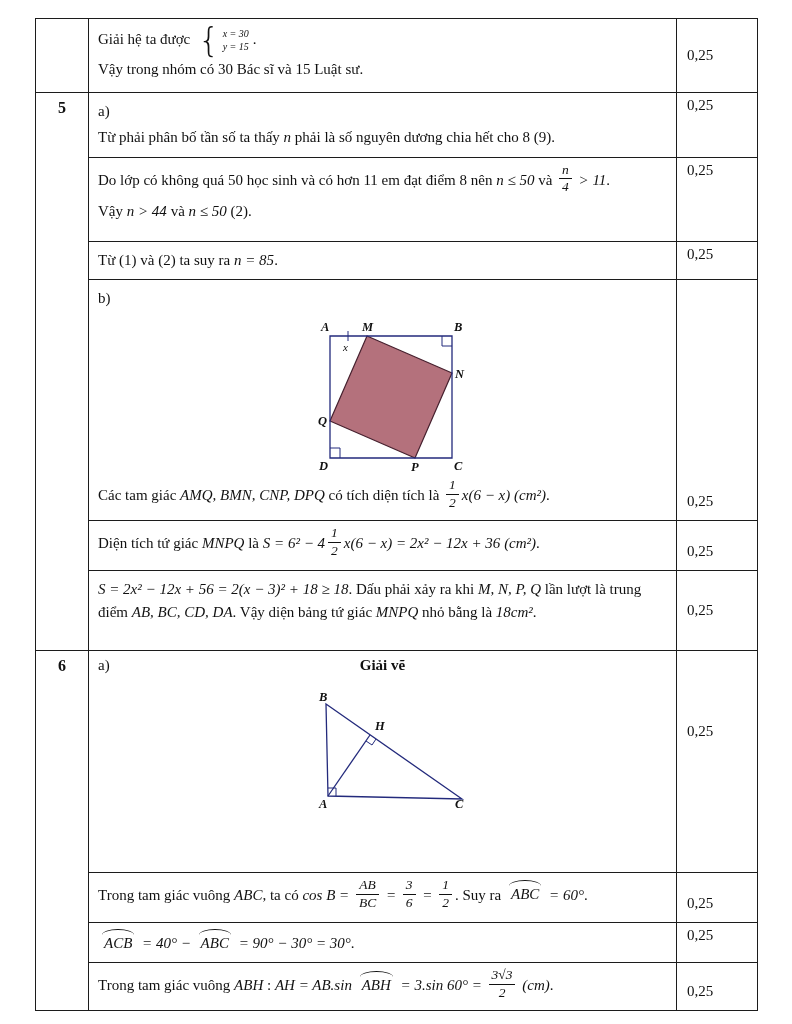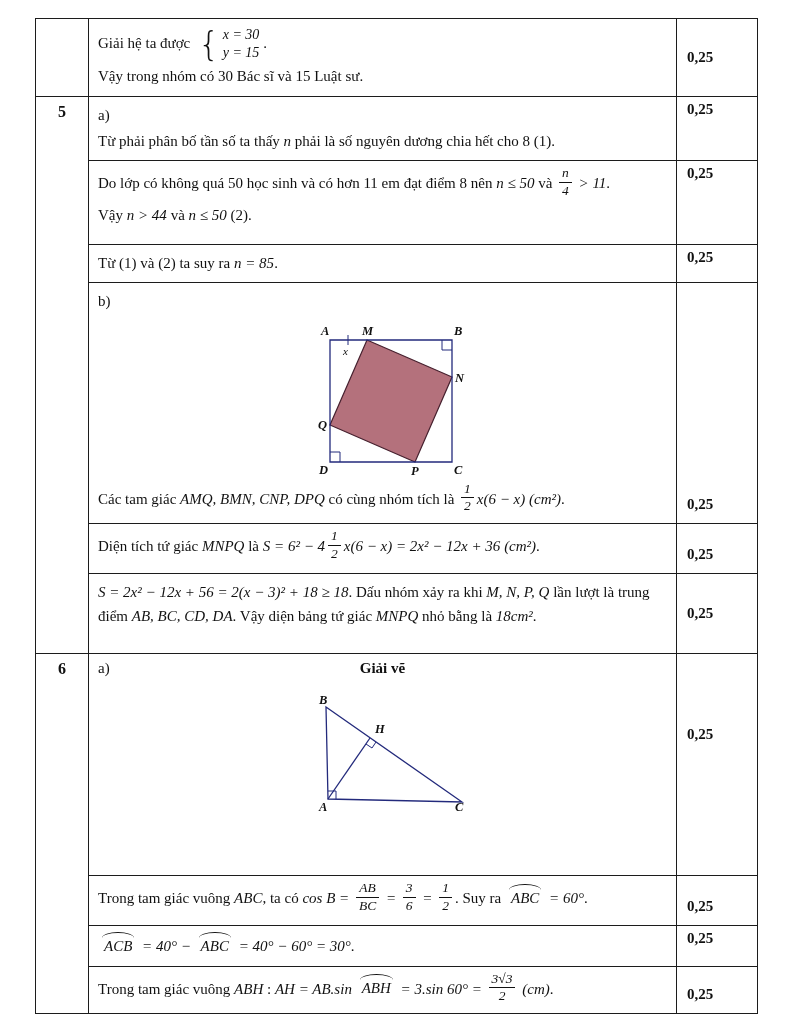--- a/index.html
+++ b/index.html
@@ -3,39 +3,39 @@
 <meta charset="utf-8">
 <style>
   html,body{margin:0;padding:0;background:#e8e8e8;}
   .page{width:792px;height:1024px;background:#ffffff;box-sizing:border-box;
         padding:18px 0 0 35px;font-family:"Liberation Serif",serif;
         font-size:15px;color:#111;}
   table.grid{border-collapse:collapse;width:722px;table-layout:fixed;}
   col.c-num{width:53px}col.c-body{width:588px}col.c-pts{width:81px}
   td{border:1px solid #1c1c1c;vertical-align:top;padding:4px 9px;box-sizing:border-box;}
   td.num{text-align:center;font-weight:bold;padding-top:6px;font-size:16px;}
-  td.pts{padding-left:10px;font-weight:bold;}
+  td.pts{padding-left:10px;}
   .pts-top{vertical-align:top;}
   .pts-mid{vertical-align:middle;}
   .pts-bot{vertical-align:bottom;padding-bottom:10px;}
   .pts-r8{vertical-align:top;padding-top:72px;}
   tr.r1{height:74px}tr.r2{height:46px}tr.r3{height:84px}tr.r4{height:38px}
   tr.r5{height:230px}tr.r6{height:50px}tr.r7{height:80px}tr.r8{height:222px}
   tr.r9{height:50px}tr.r10{height:32px}tr.r11{height:47px}
   .line{margin:3px 0;line-height:1.55;}
   .m{font-style:italic;}
   .frac{display:inline-flex;flex-direction:column;align-items:center;
         vertical-align:middle;line-height:1.1;font-style:italic;font-size:13.5px;
         margin:0 3px;position:relative;top:-2px;}
   .frac .fnum{padding:0 3px 1px;border-bottom:1px solid #111;}
   .frac .fden{padding:1px 3px 0;}
   .sys{display:inline-flex;align-items:center;vertical-align:middle;margin:0 4px;}
   .sys .brace{font-family:"DejaVu Sans",sans-serif;font-size:34px;font-weight:300;
         line-height:0.85;margin-right:3px;color:#111;}
-  .sys .sys-lines{display:inline-flex;flex-direction:column;line-height:1.3;font-size:14px;}
+  .sys .sys-lines{display:inline-flex;flex-direction:column;line-height:1.3;font-size:10px;}
   .hat{font-style:italic;position:relative;display:inline-block;padding:2px 4px 0;margin:0 2px;}
   .hat::before{content:"";position:absolute;left:2px;right:2px;top:-1px;height:5px;
         border-top:1.3px solid #111;border-radius:50% 50% 0 0 / 100% 100% 0 0;}
   .title-line{position:relative;text-align:center;font-weight:bold;margin:2px 0;}
   .title-line .side-label{position:absolute;left:0;top:0;font-weight:normal;}
   .fig-wrap{text-align:center;}
   .fig1-wrap{margin:8px auto 2px;}
   .fig2-wrap{margin:16px auto 0;}
   svg .outline{fill:none;stroke:#232a7c;stroke-width:1.3;}
   svg .quad{stroke:#46202e;stroke-width:1.2;}
@@ -75,21 +75,21 @@
   <td class="pts pts-mid"><span>0,25</span></td>
 </tr>
 
 <tr class="r2">
   <td class="num" rowspan="6">5</td>
   <td class="body">
     <div class="line">a)</div>
     <div class="line">
       <span class="t">Từ phải phân bố tần số ta thấy</span>
       <span class="m">n</span>
-      <span class="t">phải là số nguyên dương chia hết cho 8 (1).</span>
+      <span class="t">phải là số nguyên dương chia hết cho 8 (9).</span>
     </div>
   </td>
   <td class="pts pts-top"><span>0,25</span></td>
 </tr>
 
 <tr class="r3">
   <td class="body">
     <div class="line">
       <span class="t">Do lớp có không quá 50 học sinh và có hơn 11 em đạt điểm 8 nên</span>
       <span class="m">n ≤ 50</span>
@@ -138,21 +138,21 @@
         <text class="fig-label" x="155" y="60">N</text>
         <text class="fig-label" x="18" y="107">Q</text>
         <text class="fig-label" x="19" y="152">D</text>
         <text class="fig-label" x="111" y="153">P</text>
         <text class="fig-label" x="154" y="152">C</text>
       </svg>
     </div>
     <div class="line">
       <span class="t">Các tam giác</span>
       <span class="m">AMQ, BMN, CNP, DPQ</span>
-      <span class="t">có cùng nhóm tích là</span>
+      <span class="t">có tích diện tích là</span>
       <span class="frac">
                 <span class="fnum">1</span>
                 <span class="fden">2</span>
               </span><span class="m">x(6 − x)</span>
       <span class="m">(cm²)</span><span class="t">.</span>
     </div>
   </td>
   <td class="pts pts-bot"><span>0,25</span></td>
 </tr>
 
@@ -168,21 +168,21 @@
               </span><span class="m">x(6 − x) = 2x² − 12x + 36</span>
       <span class="m">(cm²)</span><span class="t">.</span>
     </div>
   </td>
   <td class="pts pts-bot"><span>0,25</span></td>
 </tr>
 
 <tr class="r7">
   <td class="body">
     <div class="line">
-      <span class="m">S = 2x² − 12x + 56 = 2(x − 3)² + 18 ≥ 18</span><span class="t">. Dấu nhóm xảy ra khi</span>
+      <span class="m">S = 2x² − 12x + 56 = 2(x − 3)² + 18 ≥ 18</span><span class="t">. Dấu phải xảy ra khi</span>
       <span class="m">M, N, P, Q</span>
       <span class="t">lần lượt là trung điểm</span>
       <span class="m">AB, BC, CD, DA</span><span class="t">. Vậy diện bảng tứ giác</span>
       <span class="m">MNPQ</span>
       <span class="t">nhỏ bằng là</span>
       <span class="m">18cm²</span><span class="t">.</span>
     </div>
   </td>
   <td class="pts pts-mid"><span>0,25</span></td>
 </tr>
@@ -236,21 +236,21 @@
   </td>
   <td class="pts pts-bot"><span>0,25</span></td>
 </tr>
 
 <tr class="r10">
   <td class="body">
     <div class="line">
       <span class="hat">ACB</span>
       <span class="m">= 40° −</span>
       <span class="hat">ABC</span>
-      <span class="m">= 40° − 60° = 30°</span><span class="t">.</span>
+      <span class="m">= 90° − 30° = 30°</span><span class="t">.</span>
     </div>
   </td>
   <td class="pts pts-top"><span>0,25</span></td>
 </tr>
 
 <tr class="r11">
   <td class="body">
     <div class="line">
       <span class="t">Trong tam giác vuông</span>
       <span class="m">ABH</span>

